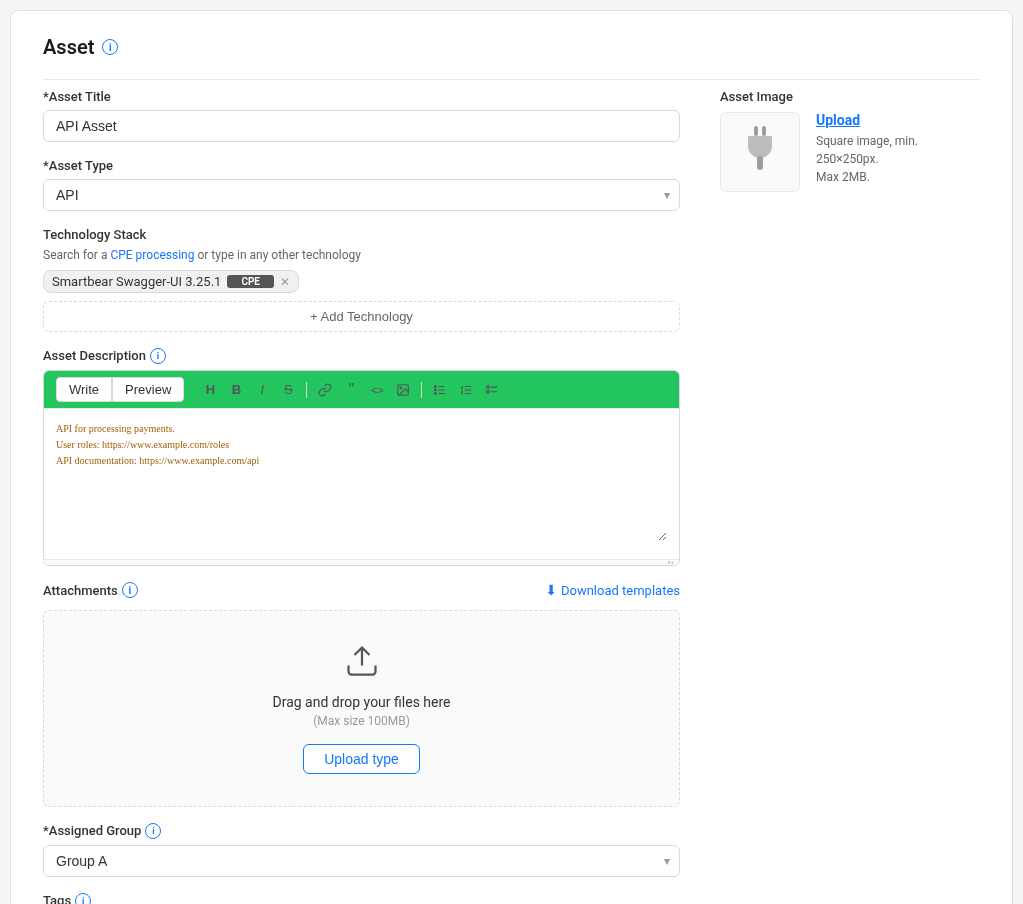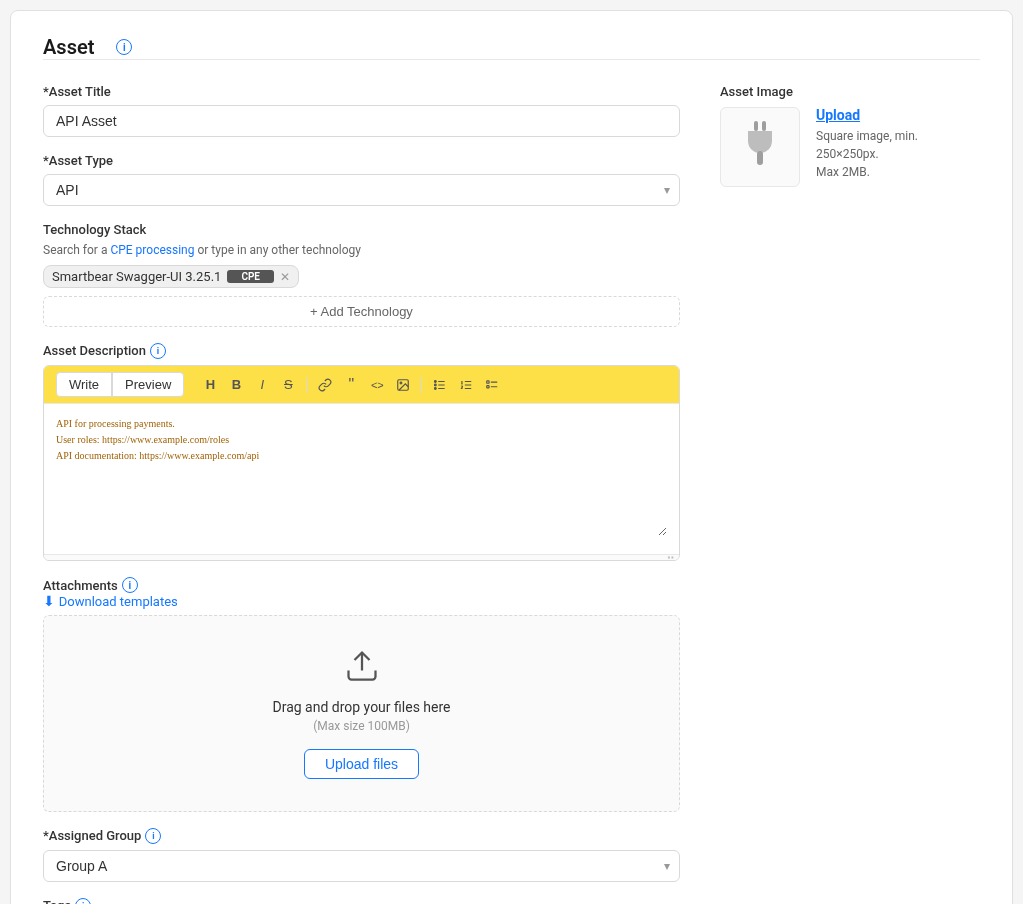--- a/index.html
+++ b/index.html
@@ -14,23 +14,23 @@
       margin: 10px auto;
       width: 1003px;
       min-height: 884px;
       border: 1px solid #e0e0e0;
       border-radius: 8px;
       padding: 24px 32px 24px 32px;
     }
     .page-header {
       display: flex;
       align-items: center;
-      gap: 22px;
-      margin-bottom: 24px;
-      padding-bottom: 0;
+      gap: 8px;
+      margin-bottom: 9px;
+      padding-bottom: 20px;
       border-bottom: 1px solid #e8e8e8;
     }
     .page-title {
       font-size: 20px;
       font-weight: 600;
       color: #1a1a1a;
     }
     .info-icon {
       width: 16px;
       height: 16px;
@@ -152,21 +152,21 @@
       border: 1px solid #d9d9d9;
       border-radius: 6px;
       overflow: hidden;
     }
     .editor-toolbar {
       display: flex;
       align-items: center;
       padding: 6px 12px;
       border-bottom: 1px solid #e8e8e8;
       gap: 2px;
-      background: #fde047;
+      background: #22c55e;
     }
     .editor-tabs {
       display: flex;
       gap: 0;
       margin-right: 12px;
     }
     .editor-tab {
       padding: 4px 12px;
       font-size: 13px;
       border: 1px solid #d9d9d9;
@@ -229,23 +229,23 @@
       border-top: 1px solid #e8e8e8;
       cursor: ns-resize;
       text-align: right;
       padding-right: 4px;
       color: #bbb;
       font-size: 12px;
     }
     
     .attachments-header {
       display: flex;
+      align-items: center;
       justify-content: space-between;
-      margin-bottom: 6px;
-      flex-direction: column;
+      margin-bottom: 12px;
     }
     .attachments-label {
       display: flex;
       align-items: center;
       gap: 4px;
       font-size: 13px;
       font-weight: 500;
     }
     .download-link {
       color: #1677ff;
@@ -474,21 +474,21 @@
         <div class="drop-zone">
           <div class="upload-icon-wrapper">
             <svg width="36" height="36" viewBox="0 0 24 24" fill="none" stroke="#555" stroke-width="1.5">
               <path d="M21 15v4a2 2 0 0 1-2 2H5a2 2 0 0 1-2-2v-4"></path>
               <polyline points="17 8 12 3 7 8"></polyline>
               <line x1="12" y1="3" x2="12" y2="15"></line>
             </svg>
           </div>
           <div class="drop-text">Drag and drop your files here</div>
           <div class="drop-subtext">(Max size 100MB)</div>
-          <button class="upload-files-btn">Upload files</button>
+          <button class="upload-files-btn">Upload type</button>
         </div>
       </div>
 
       <div class="field-group">
         <div class="field-label">
           <span>*Assigned Group</span>
           <span class="info-icon">i</span>
         </div>
         <div class="select-wrapper">
           <select class="select-input">

